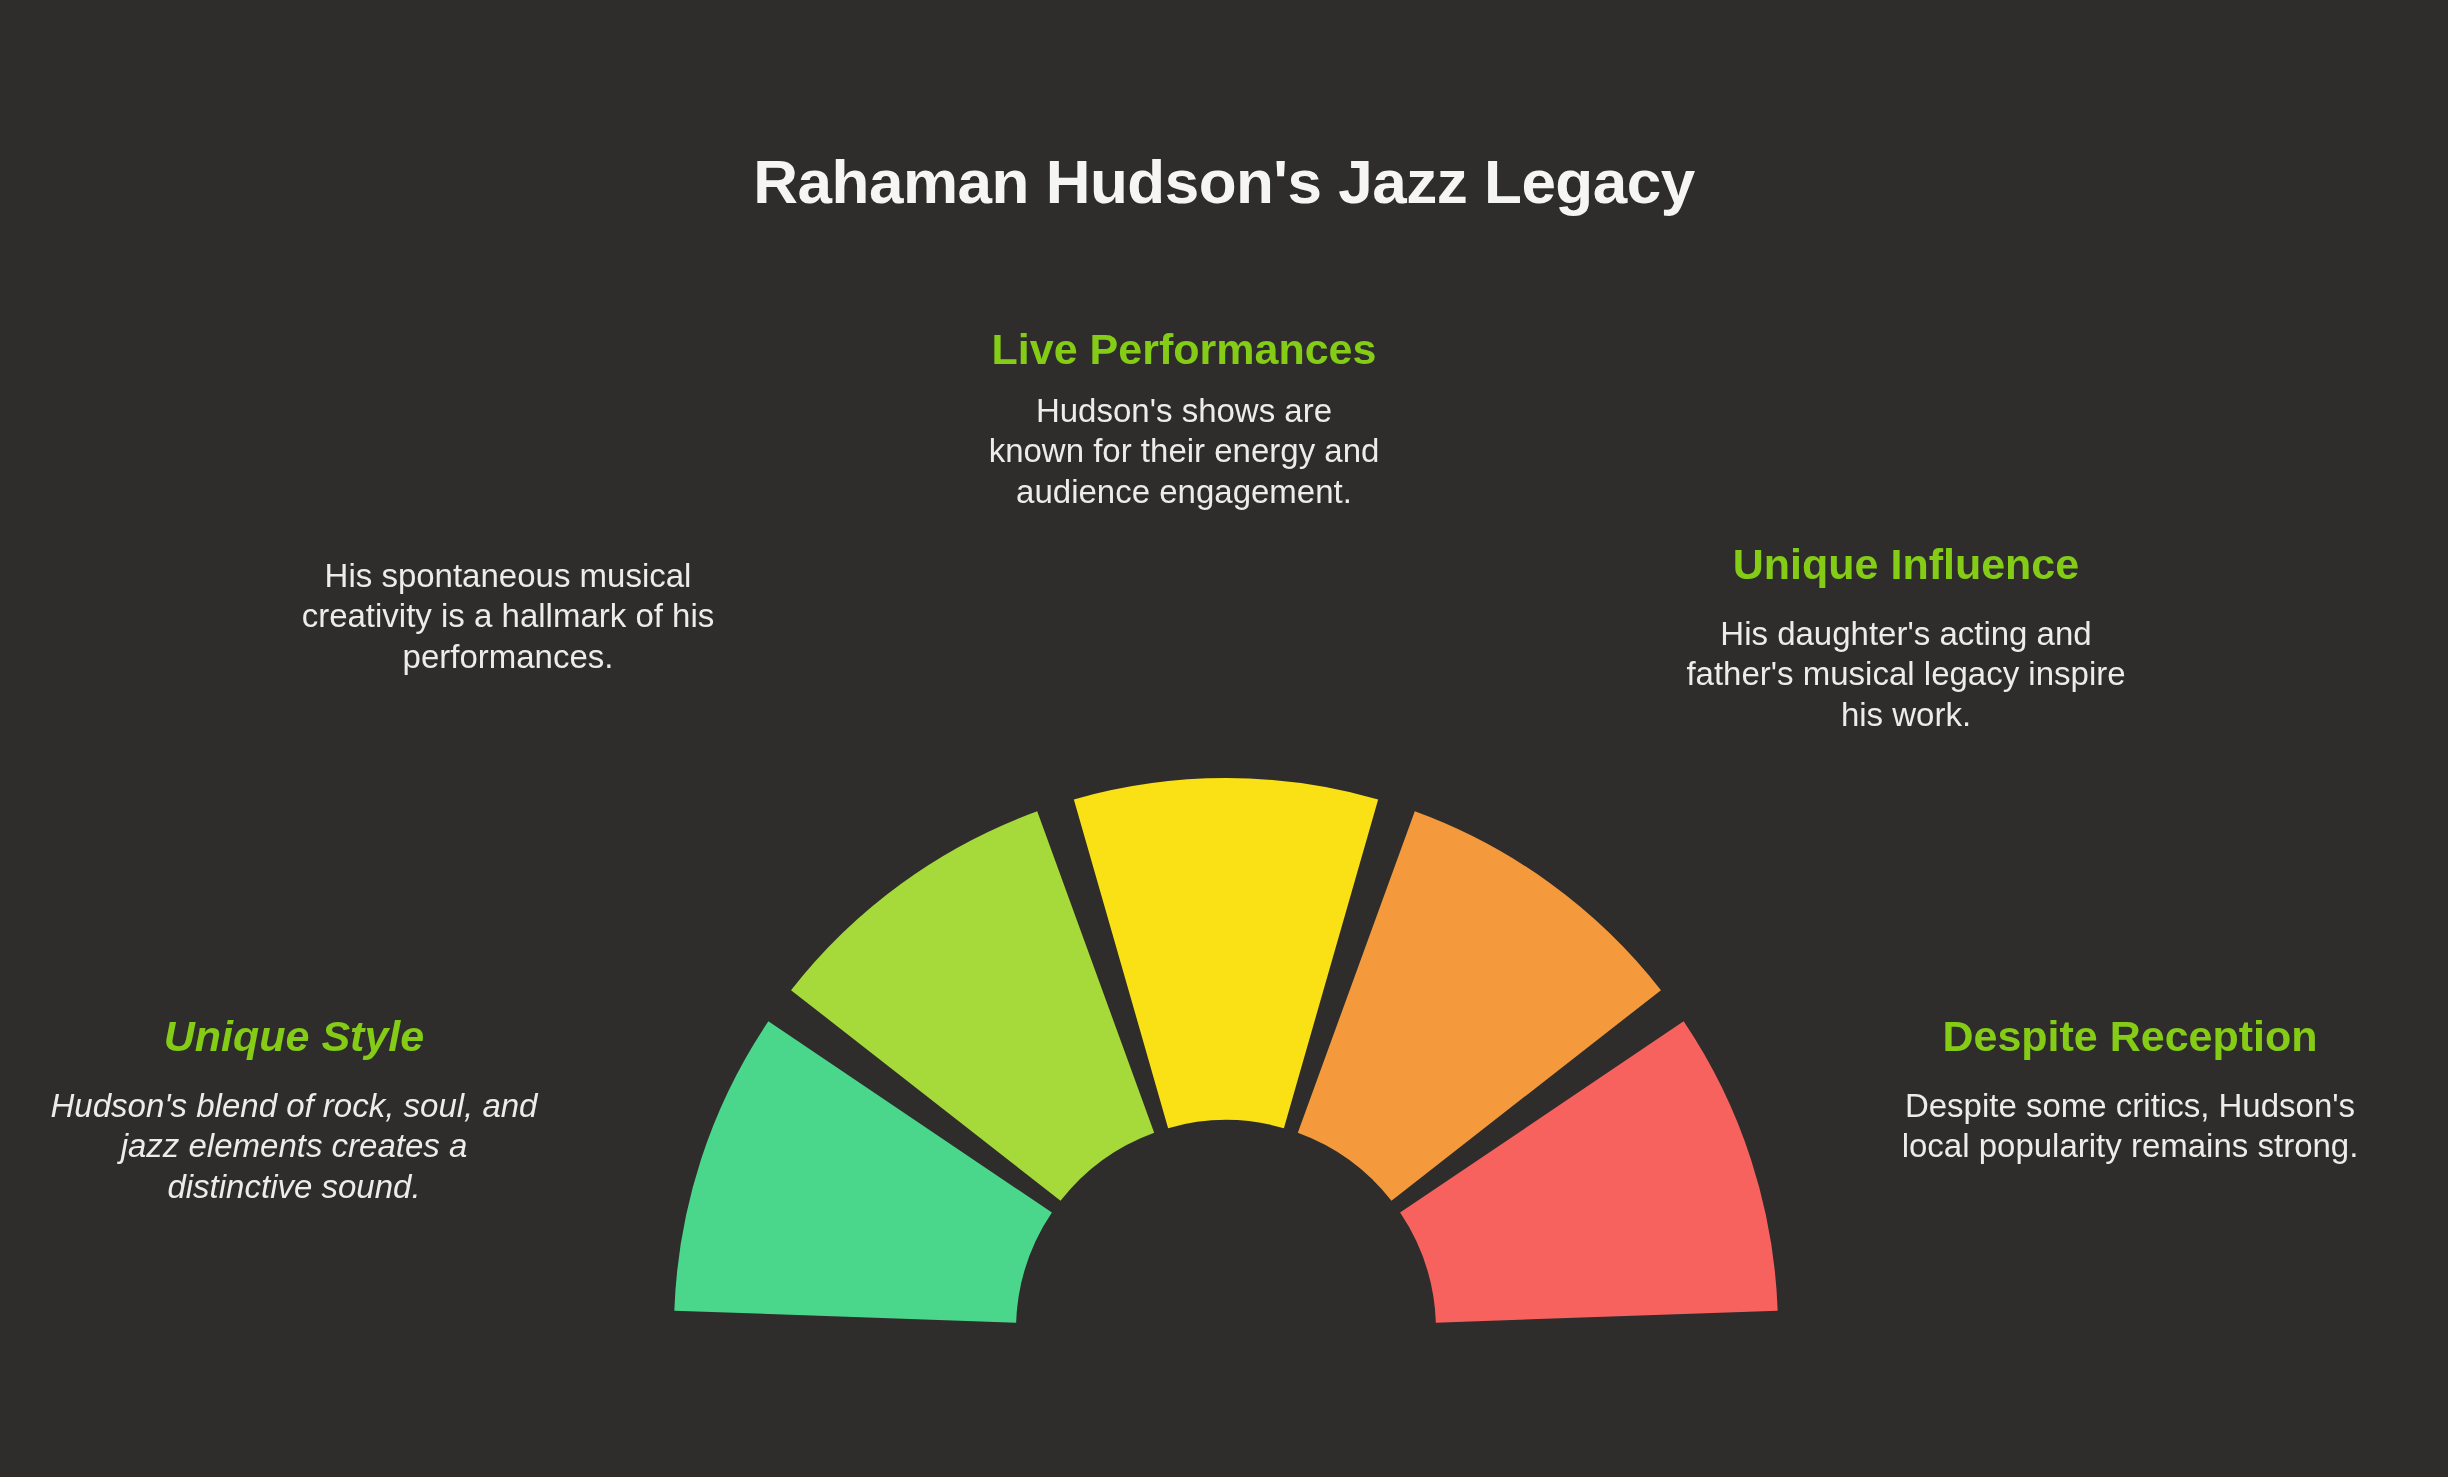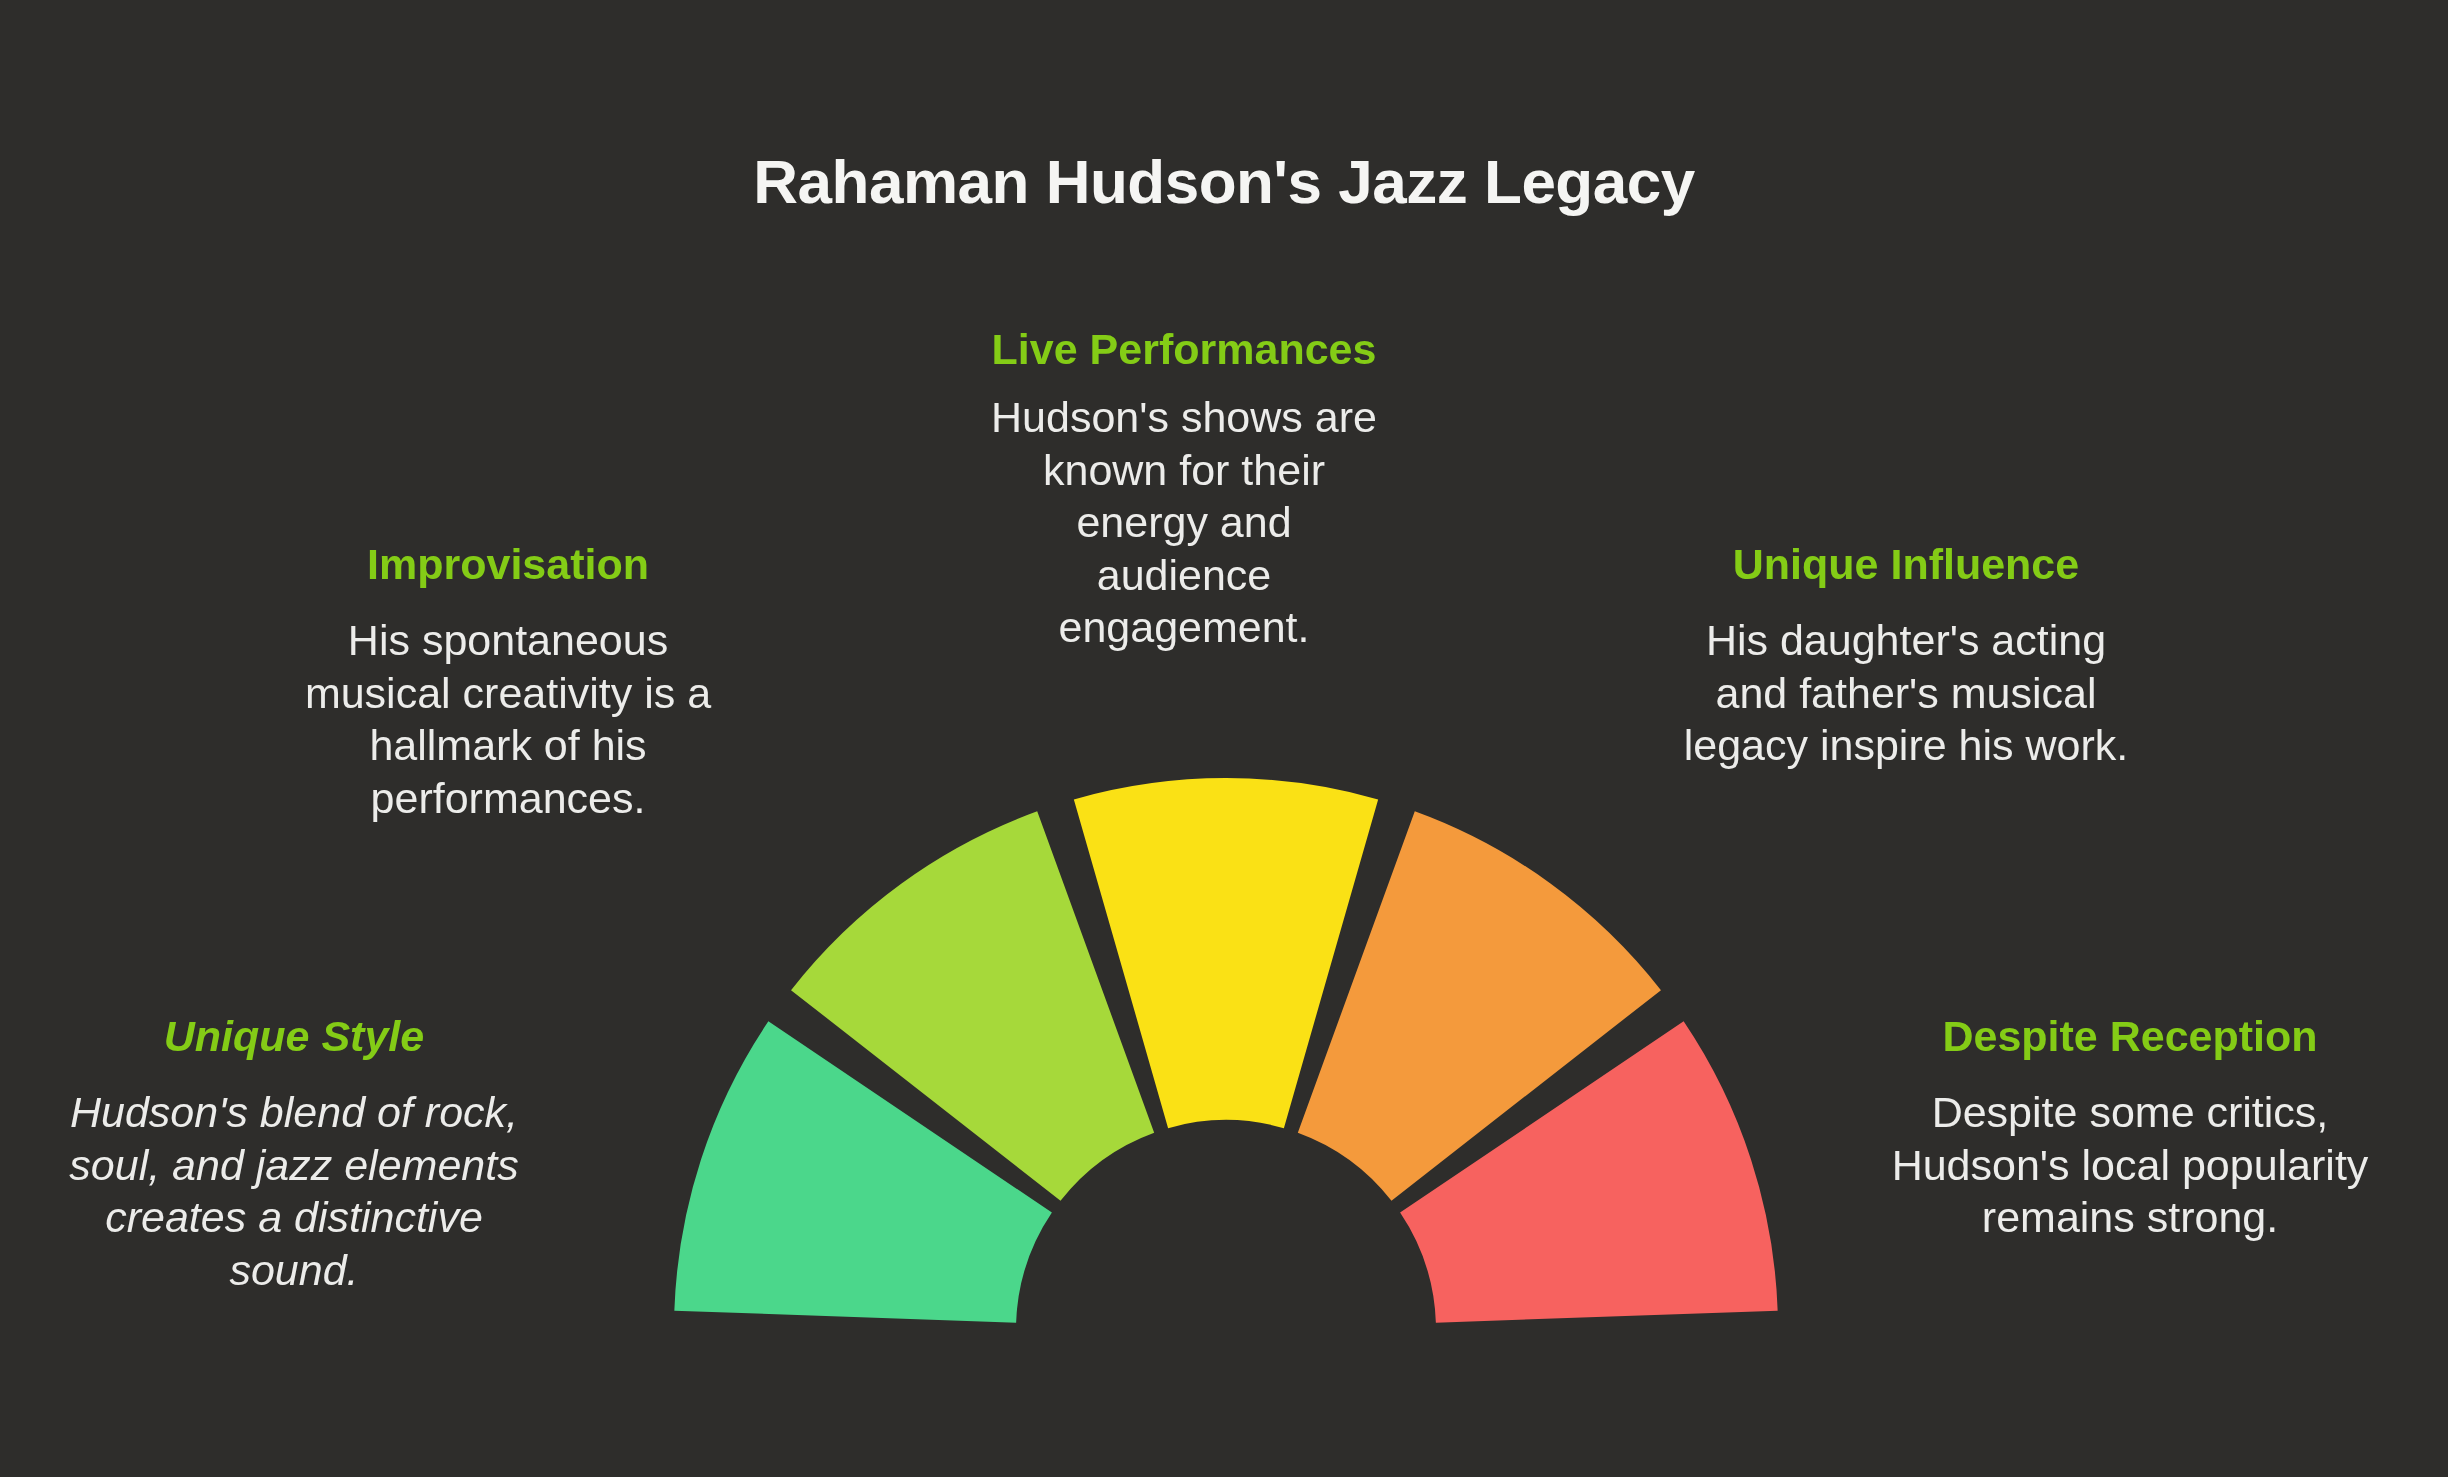--- a/index.html
+++ b/index.html
@@ -46,21 +46,21 @@
     color: #f2f2f0;
   }
   .seg-heading {
     font-size: 43px;
     font-weight: bold;
     line-height: 1.12;
     margin: 0;
     color: #84cc16;
   }
   .seg-desc {
-    font-size: 43px;
+    font-size: 33px;
     font-weight: normal;
     line-height: 1.22;
     margin: 16px;
     color: #ececea;
   }
   .seg-heading + .seg-desc { margin-top: 26px; }
 
   
   .label-live        { left: 972px;  top: 325px;  width: 424px; }
   .label-live .seg-desc { margin-top: 18px; }
@@ -91,21 +91,20 @@
 <div id="stage">
 
   <div class="chart-title">Rahaman Hudson's Jazz Legacy</div>
 
   <div class="seg-label label-live">
     <div class="seg-heading">Live Performances</div>
     <div class="seg-desc">Hudson's shows are known for their energy and audience engagement.</div>
   </div>
 
   <div class="seg-label label-improv">
-    <div class="seg-heading">Improvisation</div>
     <div class="seg-desc">His spontaneous musical creativity is a hallmark of his performances.</div>
   </div>
 
   <div class="seg-label label-family">
     <div class="seg-heading">Unique Influence</div>
     <div class="seg-desc">His daughter's acting and father's musical legacy inspire his work.</div>
   </div>
 
   <div class="seg-label label-unique">
     <div class="seg-heading">Unique Style</div>

